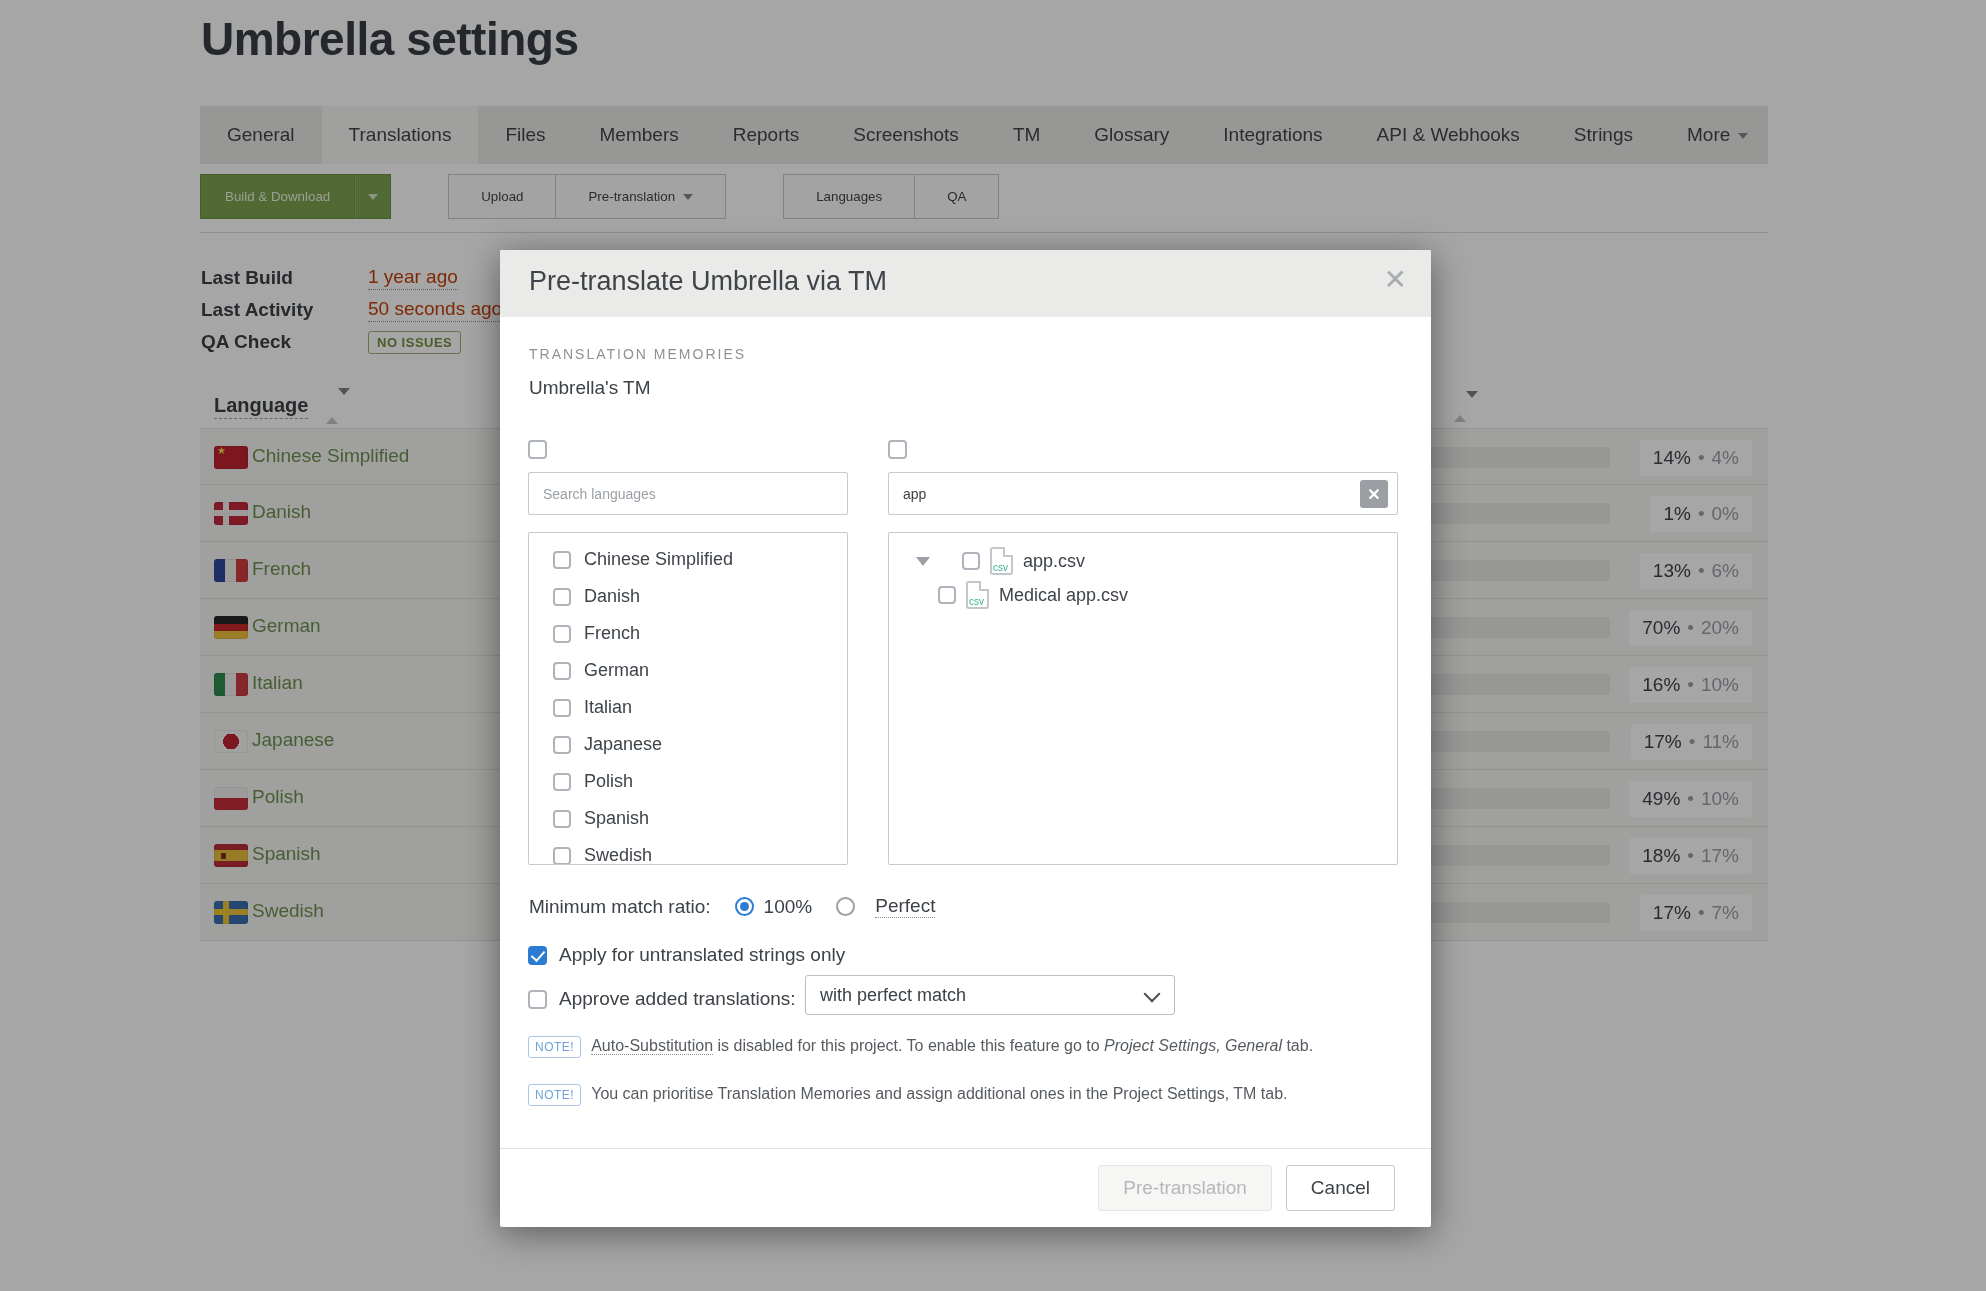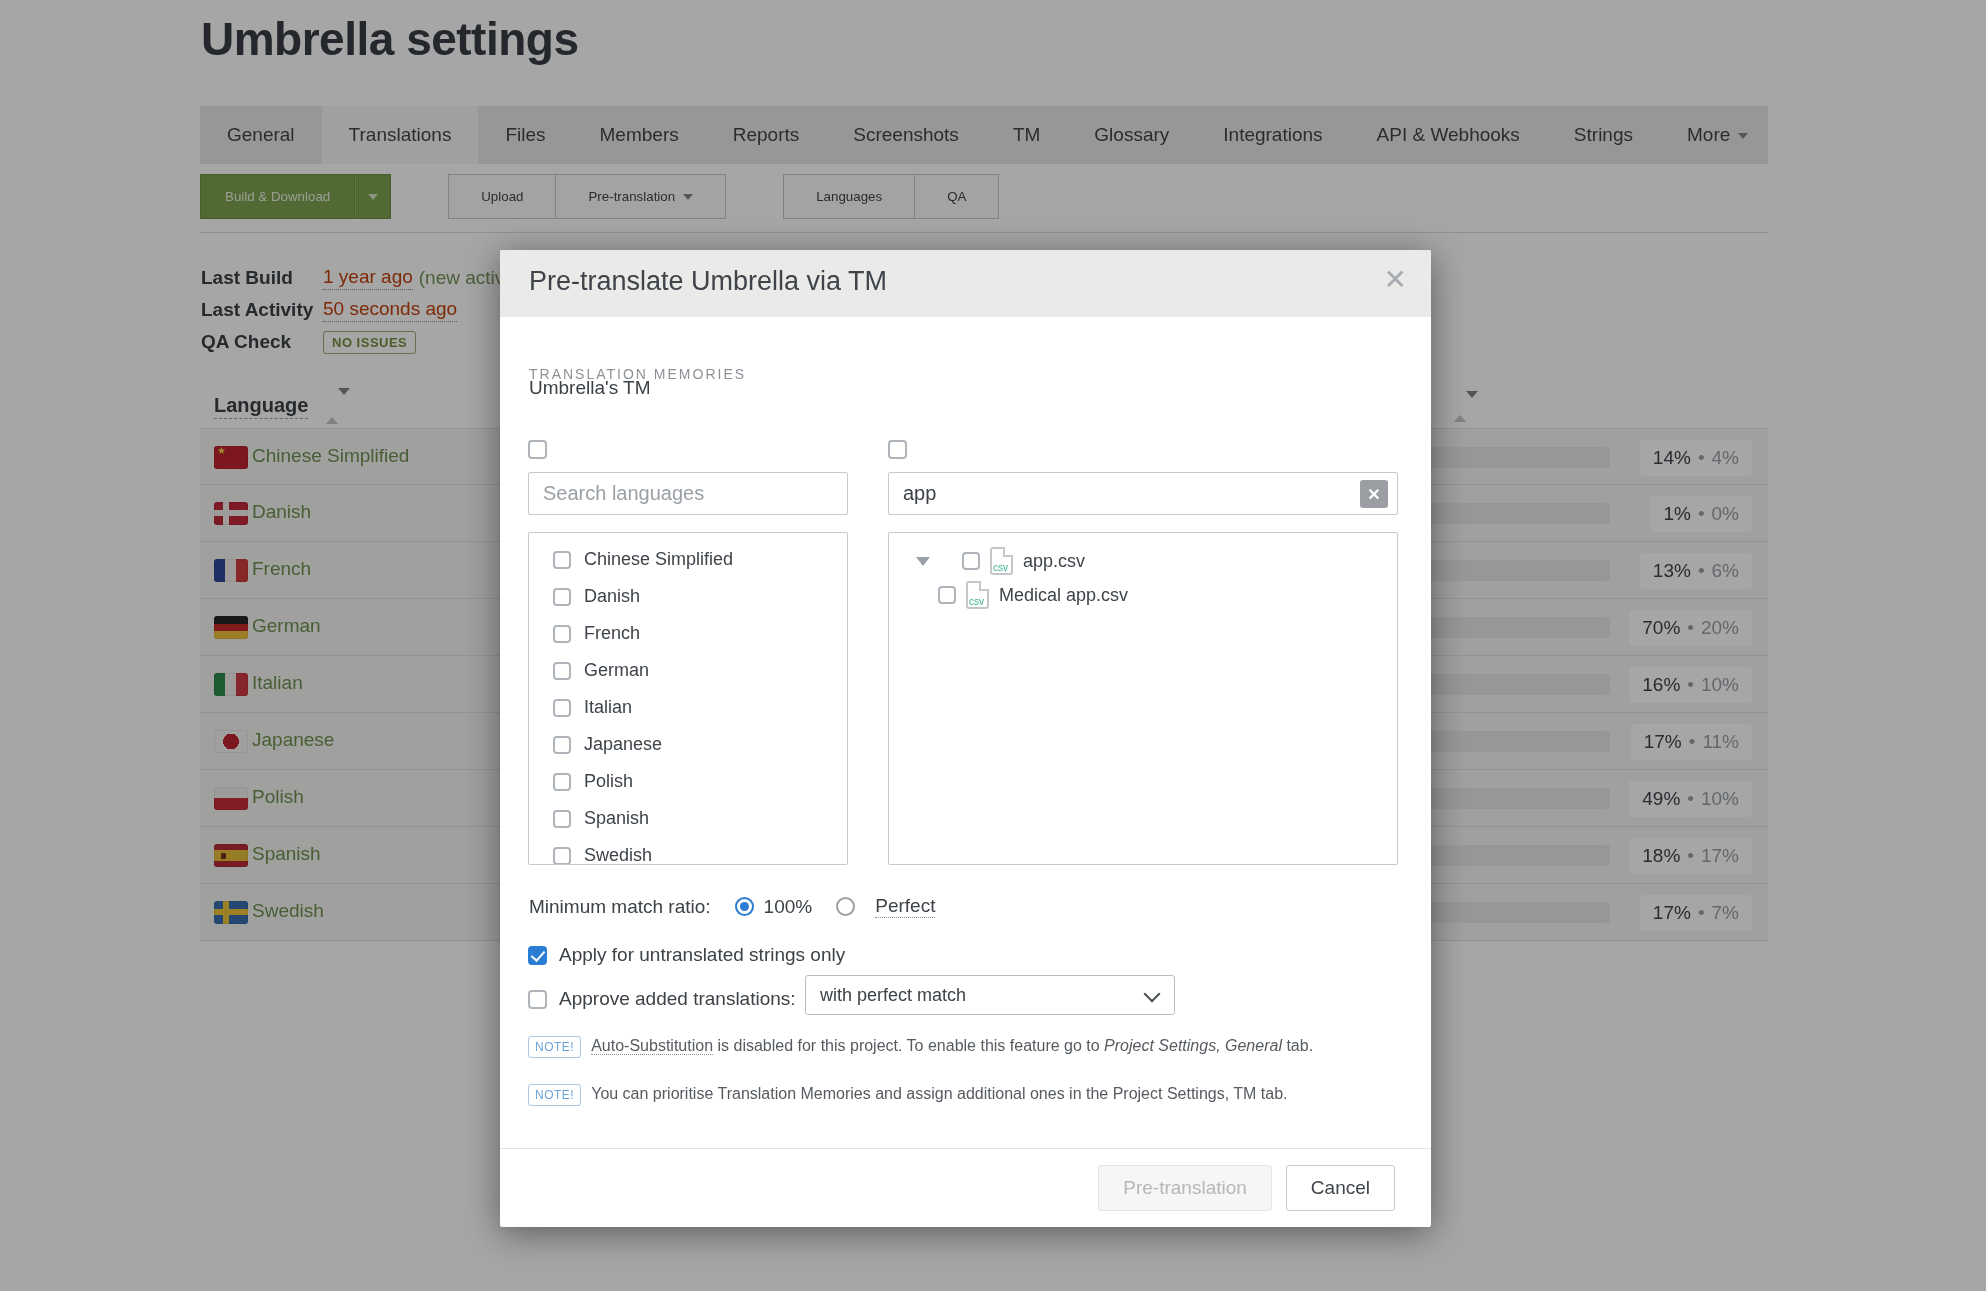--- a/index.html
+++ b/index.html
@@ -19,21 +19,21 @@
   .toolbar { position:absolute; left:200px; top:174px; height:45px; display:flex; align-items:stretch; font-size:19px;gap:27px; }
   .btn { display:flex; align-items:center; padding:0 32px; border:1px solid #c8c8c6; background:#fbfbfa; color:#41464b; white-space:nowrap; }
   .btn-green { background:#7da24f; border-color:#6d9142; color:#eef3e4; padding:0 24px; }
   .btn-green-caret { background:#7da24f; border:1px solid #6d9142; border-left:1px solid #93b46b; width:36px; display:flex; align-items:center; justify-content:center; }
   .btn-green-caret .caret-down { border-top-color:#d9e4c6; margin-left:0; }
   .group { display:flex; margin-left:30px; }
   .group .btn + .btn { margin-left:-1px; }
   .rule { position:absolute; left:200px; top:232px; width:1568px; height:1px; background:#dcdcda; }
 
   .info { position:absolute; left:201px; top:262px; font-size:19px; }
-  .info-row { display:flex; align-items:center; height:32px; }
+  .info-row { display:flex; align-items:center; height:32px;gap:45px; }
   .info-label { width:122px; font-weight:700; color:#3c4146; }
   .dotted-link { color:#c2410c; border-bottom:1px dotted #8a9096; line-height:1.2; }
   .green-text { color:#75945a; margin-left:6px; }
   .qa-badge { font-size:13px; letter-spacing:0.5px; color:#75903f; border:1px solid #9db06f; border-radius:3px; padding:3px 8px; font-weight:700; }
 
   .table-head { position:absolute; left:214px; top:394px; font-size:20px; font-weight:700; color:#3c4146; }
   .table-head .label { border-bottom:1px dashed #9aa0a5; padding-bottom:2px; }
   .sort-icon { display:inline-block; margin-left:12px; vertical-align:middle; }
   .sort-icon .up { width:0;height:0;border-left:6px solid transparent;border-right:6px solid transparent;border-bottom:7px solid #c3c6c9; margin-bottom:3px; }
   .sort-icon .down { width:0;height:0;border-left:6px solid transparent;border-right:6px solid transparent;border-top:7px solid #7d8389; }
@@ -66,33 +66,33 @@
   .pct-dim { color:#9aa0a6; }
 
   
   .overlay { position:absolute; inset:0; background:rgba(0,0,0,0.35); z-index:40; }
   .modal { position:absolute; left:500px; top:250px; width:931px; height:977px; background:#fff; z-index:50; box-shadow:0 6px 35px rgba(0,0,0,0.45); border-radius:2px; }
   .modal-header { position:absolute; top:0; left:0; right:0; height:67px; background:#eaeae8; border-radius:2px 2px 0 0; }
   .modal-title { position:absolute; left:29px; top:16px; font-size:27px; color:#3f444a; }
   .modal-close { position:absolute; right:24px; top:16px; font-size:28px; color:#a6acb1; line-height:1; }
 
   .sec-label { font-size:14px; letter-spacing:2px; color:#8d9297; }
-  .tm-label { position:absolute; left:29px; top:96px;margin-top:20px; }
+  .tm-label { position:absolute; left:29px; top:96px; }
   .tm-name { position:absolute; left:29px; top:127px; font-size:19px; color:#3c4247; }
 
   .col-head { position:absolute; top:190px; display:flex; align-items:flex-start; gap:11px;flex-direction:column; }
   .col-head-left { left:28px; }
   .col-head-right { left:388px; }
 
   .cb { width:19px; height:19px; border:2px solid #aeb4b9; border-radius:4px; background:#fff; flex:none; position:relative; }
   .cb.small { width:18px; height:18px; }
   .cb.checked { background:#2b7cd3; border-color:#2b7cd3; }
   .cb.checked::after { content:""; position:absolute; left:4px; top:0px; width:6px; height:11px; border:solid #fff; border-width:0 2px 2px 0; transform:rotate(42deg); }
 
-  .search-input { position:absolute; top:222px; height:43px; border:1px solid #c6cacd; border-radius:2px; font-family:"Liberation Sans",sans-serif; font-size:20px; color:#3c4247; padding:0 14px; background:#fff; }
+  .search-input { position:absolute; top:222px; height:43px; border:1px solid #c6cacd; border-radius:2px; font-family:"Liberation Sans",sans-serif; font-size:14px; color:#3c4247; padding:0 14px; background:#fff; }
   .search-input::placeholder { color:#9aa0a5; }
   .input-left { left:28px; width:320px; }
   .input-right { left:388px; width:510px; padding-right:30px; }
   .clear-btn { position:absolute; left:860px; top:230px; width:28px; height:28px; background:#9b9fa3; border-radius:3px; color:#fff; font-size:16px; font-weight:700; display:flex; align-items:center; justify-content:center; }
 
   .listbox { position:absolute; top:282px; height:333px; border:1px solid #c6cacd; border-radius:2px; background:#fff; overflow:hidden; }
   .list-left { left:28px; width:320px; }
   .list-right { left:388px; width:510px; }
   .lang-item { display:flex; align-items:center; gap:13px; padding-left:24px; height:37px; font-size:18px; color:#3e444a; }
   .lang-item:first-child { margin-top:8px; }

